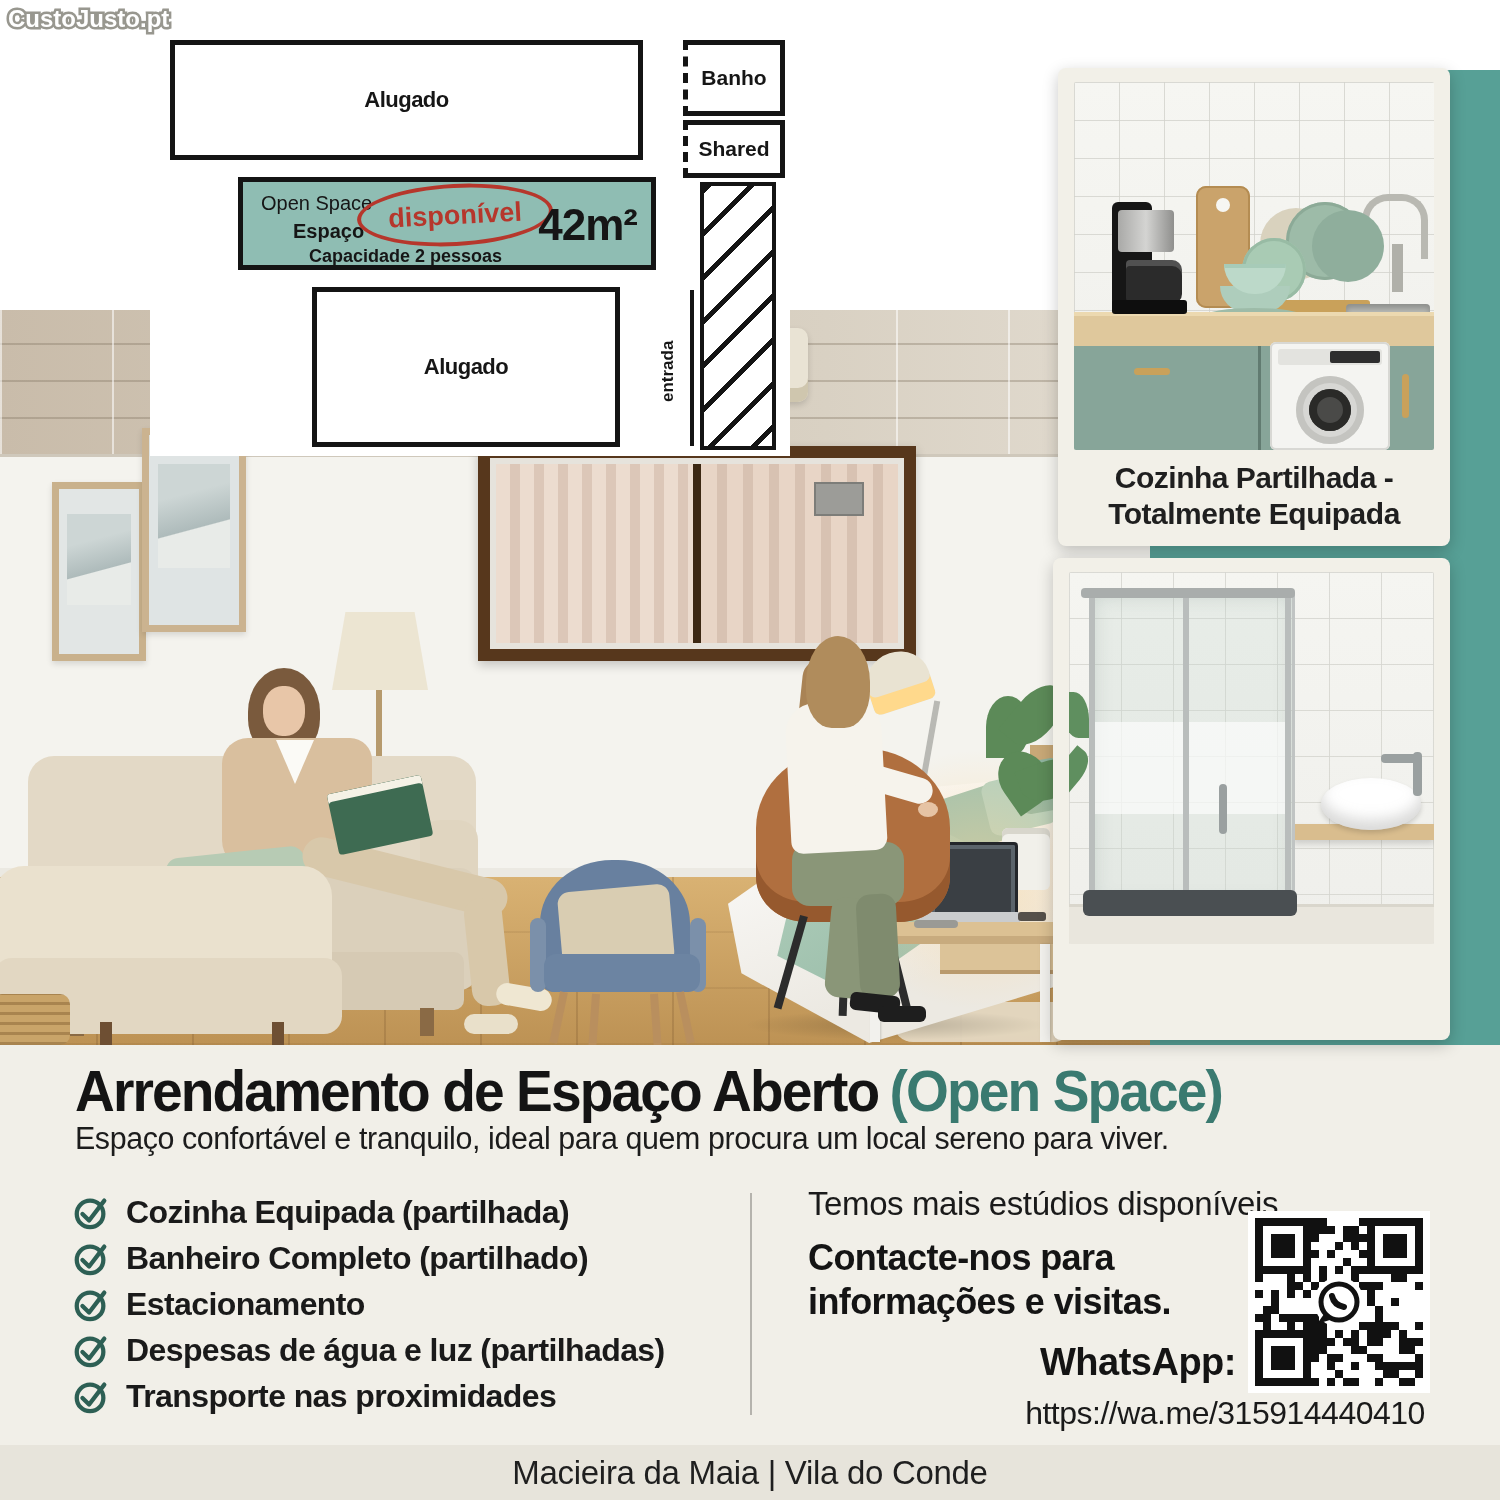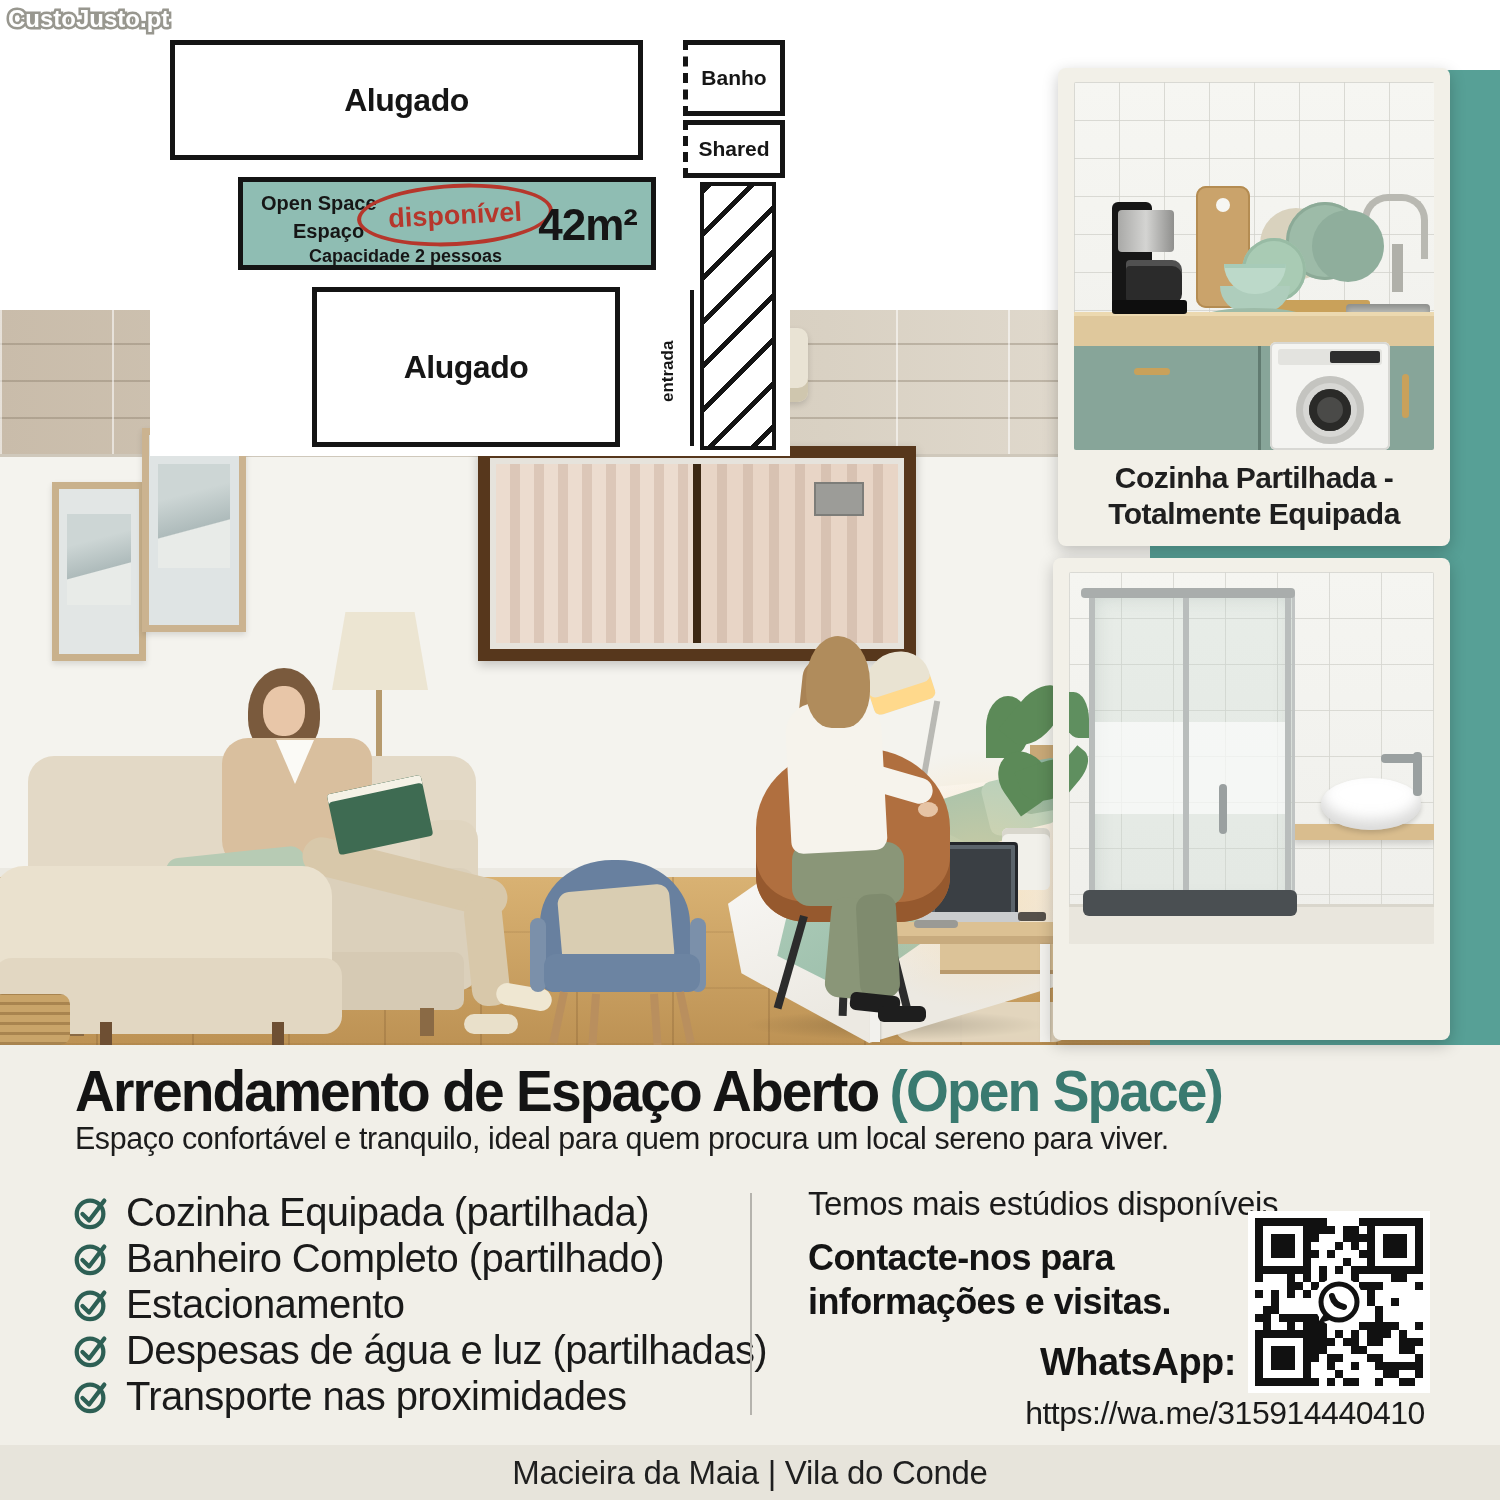--- a/index.html
+++ b/index.html
@@ -124,25 +124,25 @@
   .w-hand{left:918px;top:492px;width:20px;height:15px;background:#e6c3a4;border-radius:50%;}
   .w-hips{left:792px;top:532px;width:112px;height:64px;background:#8a9678;border-radius:18px;}
   .w-leg1{left:828px;top:588px;width:42px;height:100px;background:#8a9678;border-radius:14px;transform:rotate(5deg);}
   .w-leg2{left:858px;top:584px;width:40px;height:104px;background:#7f8b6e;border-radius:14px;transform:rotate(-3deg);}
   .w-heel1{left:850px;top:684px;width:50px;height:18px;background:#1e1e1e;border-radius:6px;transform:rotate(6deg);}
   .w-heel2{left:878px;top:696px;width:48px;height:16px;background:#1e1e1e;border-radius:6px;}
 
   
   .plan-panel{left:150px;top:0;width:640px;height:456px;background:#ffffff;z-index:5;}
   .plan-box{border:5px solid #141414;background:#fff;display:flex;align-items:center;justify-content:center;}
-  .plan-label{font-size:32px;font-weight:bold;letter-spacing:-.5px;}
+  .plan-label{font-size:22px;font-weight:bold;letter-spacing:-.5px;}
   .box-top{left:20px;top:40px;width:463px;height:110px;}
   .box-bottom{left:162px;top:287px;width:298px;height:150px;}
   .openspace{left:88px;top:177px;width:408px;height:83px;background:var(--plan-teal);border:5px solid #141414;}
-  .os-l1{left:18px;top:10px;font-size:20px;font-weight:bold;}
+  .os-l1{left:18px;top:10px;font-size:20px;font-weight:normal;}
   .os-l2{left:50px;top:38px;font-size:20px;font-weight:bold;}
   .os-l3{left:66px;top:64px;font-size:18px;font-weight:bold;}
   .os-ellipse{left:114px;top:2px;width:188px;height:54px;border:4px solid var(--red);border-radius:50%;
     transform:rotate(-3deg);display:flex;align-items:center;justify-content:center;}
   .os-status{font-size:27px;font-weight:bold;color:var(--red);}
   .os-area{right:14px;top:18px;font-size:44px;font-weight:bold;letter-spacing:-1px;}
   .side-box{left:533px;width:92px;border:5px solid #141414;border-left:5px dashed #141414;background:#fff;
     display:flex;align-items:center;justify-content:center;}
   .banho{top:40px;height:66px;justify-content:center;}
   .shared{top:120px;height:48px;}
@@ -214,21 +214,21 @@
 
   
   .section{left:0;top:1045px;width:1500px;height:400px;background:var(--section-bg);z-index:3;}
   .title{left:75px;top:12px;font-size:58px;font-weight:bold;letter-spacing:-2px;white-space:nowrap;
     transform:scaleX(.95);transform-origin:left top;color:#141414;}
   .title .hl{color:var(--accent);margin-left:12px;}
   .subtitle{left:75px;top:76px;font-size:31px;font-weight:500;letter-spacing:-.4px;white-space:nowrap;
     transform:scaleX(.98);transform-origin:left top;color:#1c1c1c;}
   .features{left:72px;top:144px;}
   .feature{display:flex;align-items:center;height:46px;gap:16px;}
-  .feature-label{font-size:40px;font-weight:normal;letter-spacing:-.6px;color:#1a1a1a;white-space:nowrap;}
+  .feature-label{font-size:32px;font-weight:bold;letter-spacing:-.6px;color:#1a1a1a;white-space:nowrap;}
   .check-icon{width:38px;height:38px;flex:0 0 38px;}
   .vdivider{left:750px;top:148px;width:2px;height:222px;background:#b5b3ad;}
   .more-text{left:808px;top:140px;font-size:33px;font-weight:500;letter-spacing:-.4px;color:#1a1a1a;white-space:nowrap;}
   .contact1{left:808px;top:192px;font-size:36px;font-weight:bold;letter-spacing:-.6px;color:#141414;}
   .contact2{left:808px;top:236px;font-size:36px;font-weight:bold;letter-spacing:-.6px;color:#141414;}
   .wa-label{left:950px;top:296px;width:286px;text-align:right;font-size:38px;font-weight:bold;letter-spacing:-.5px;color:#141414;}
   .wa-url{left:990px;top:350px;width:470px;text-align:center;font-size:32px;letter-spacing:-.5px;color:#1a1a1a;white-space:nowrap;}
   .qr-box{left:1248px;top:166px;width:182px;height:182px;background:#ffffff;padding:0;z-index:7;}
   .qr-box svg{position:absolute;left:7px;top:7px;}
 

